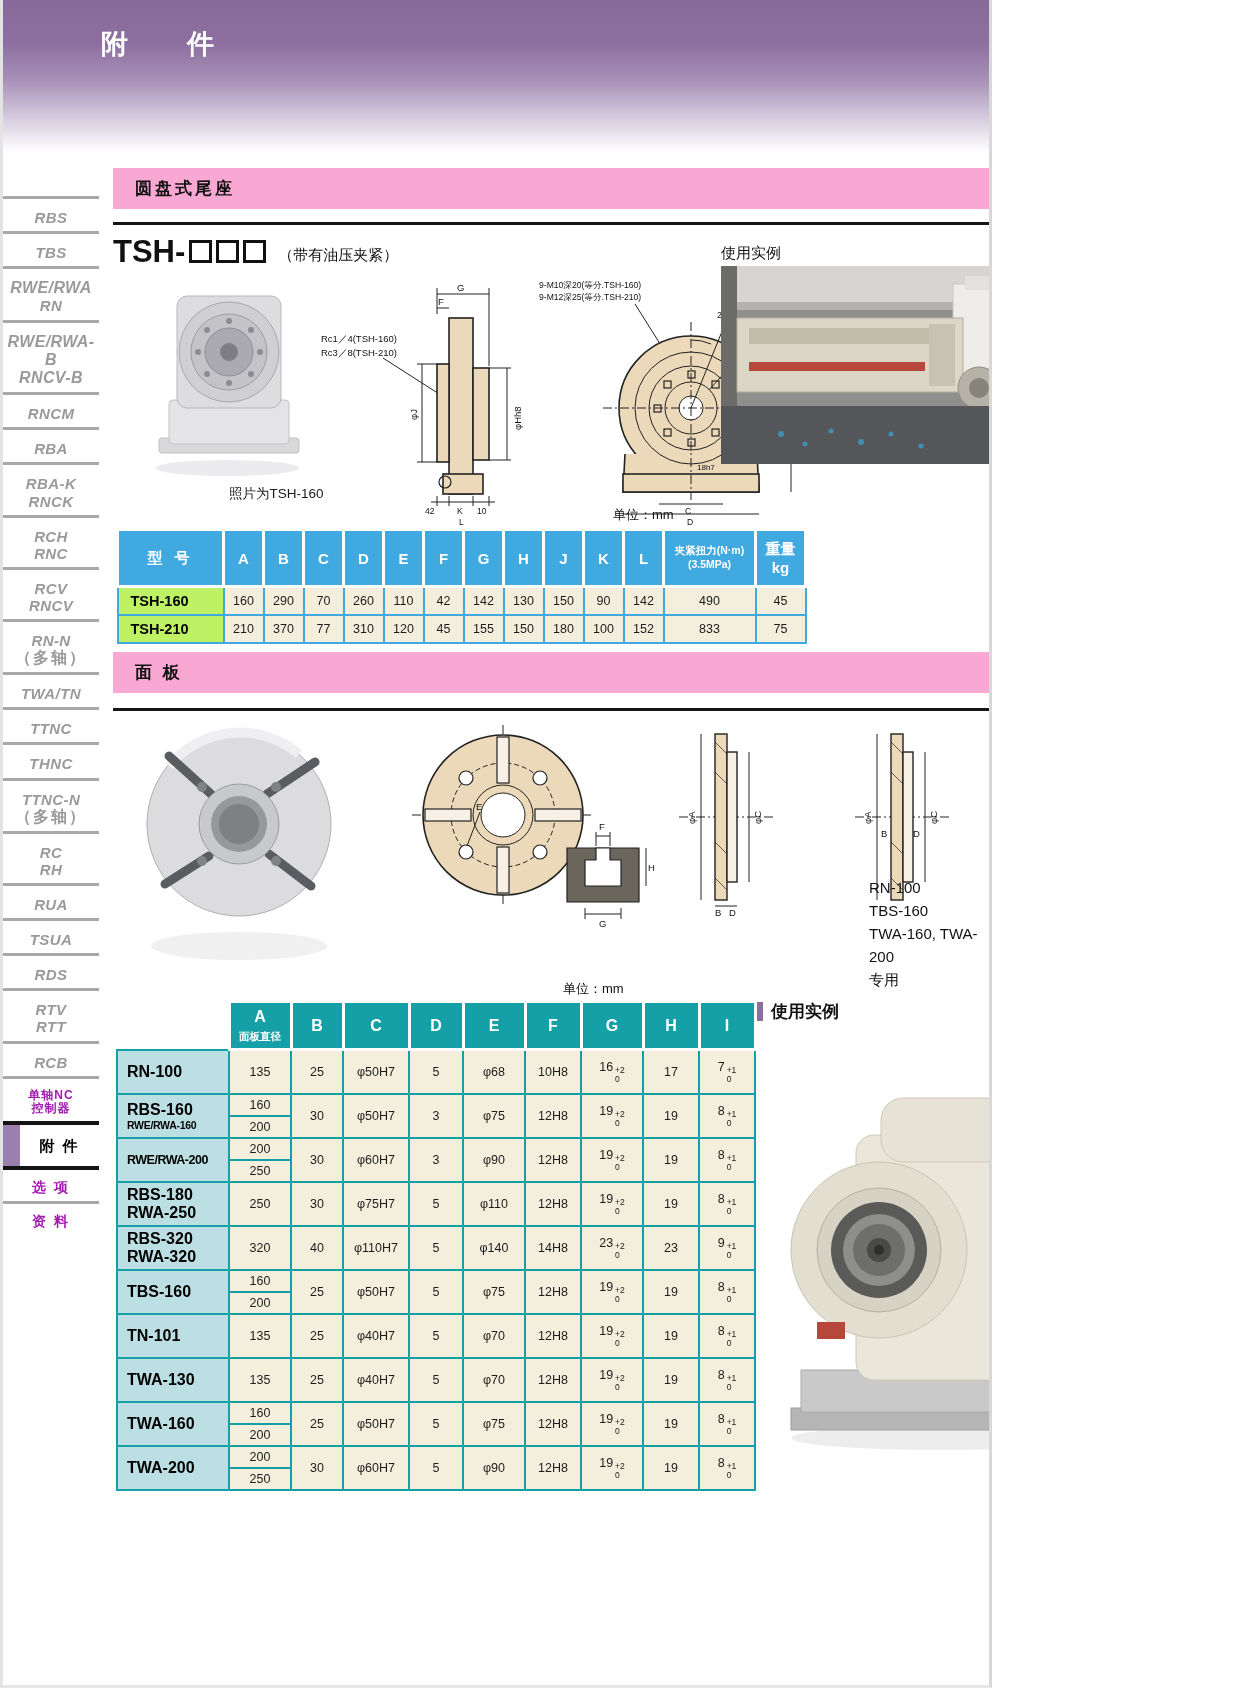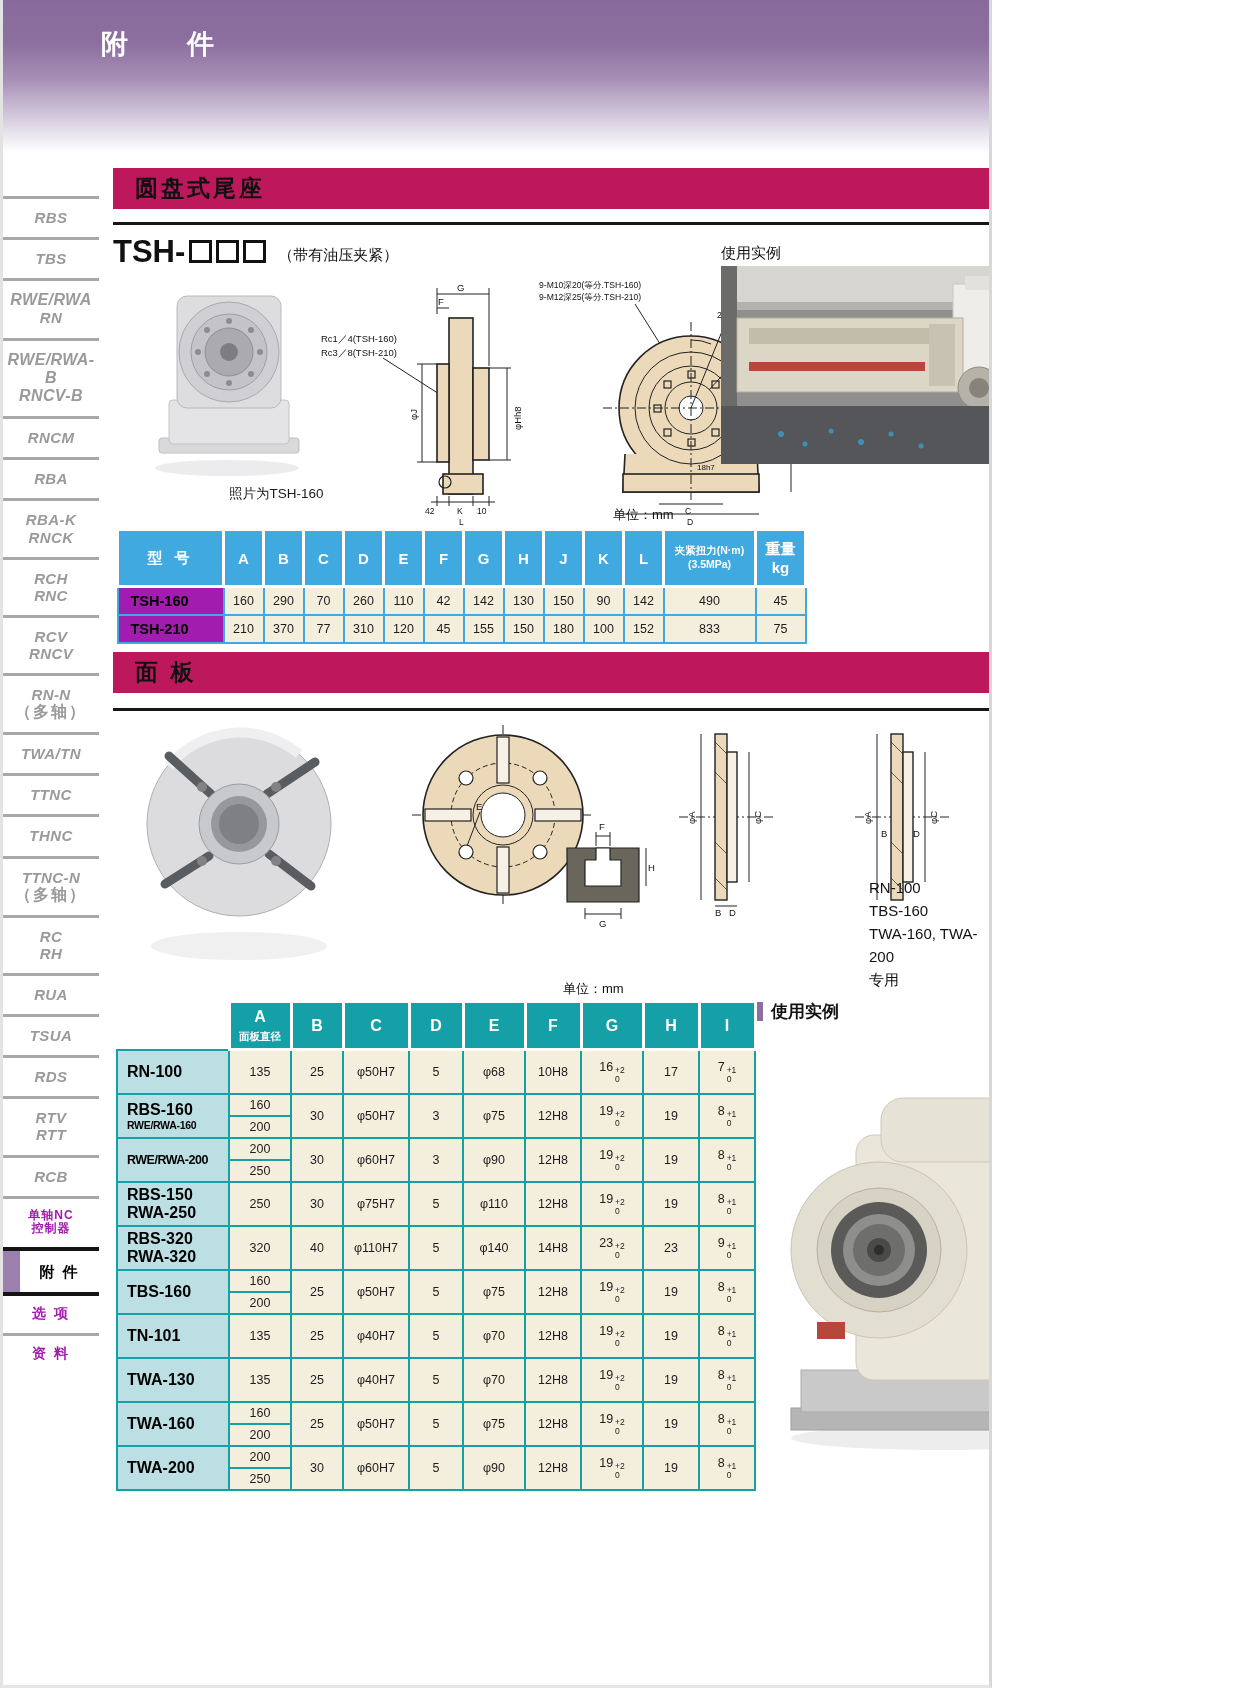--- a/index.html
+++ b/index.html
@@ -11,54 +11,54 @@
 
 
 .banner{position:absolute;left:0;top:0;width:1134px;height:152px;
   background:linear-gradient(180deg,#88699b 0%,#8c6f9f 28%,#a68fb6 52%,#cfc3d9 74%,#ffffff 100%);
   border-top-right-radius:56px}
 .banner-title{position:absolute;left:98px;top:26px;font-size:27px;font-weight:bold;color:#fff;letter-spacing:16px}
 
 
 .sidebar{position:absolute;left:0;top:196px;width:96px}
 .sb-item{border-top:3px solid #a8a8a8;text-align:center;color:#9a9a9a;font-weight:bold;font-style:italic;
-  padding:10px 2px 11px;font-size:15px;line-height:1.14;letter-spacing:.4px}
+  padding:10px 2px 5px;font-size:15px;line-height:1.14;letter-spacing:.4px}
 .sb-item .small{font-size:16px}
 .sb-item .cjk-line{font-style:normal;letter-spacing:2px}
 .sb-item.cjk{font-style:normal;font-weight:bold;font-size:14px;letter-spacing:4px;color:#a21caf}
 .sb-item.cjk .small{font-size:12px;letter-spacing:1px}
 .sb-item.active{border-top:4px solid #141414;border-bottom:4px solid #141414;color:#000;font-weight:bold;
   padding:12px 2px 12px 19px;position:relative;font-size:15px}
 .sb-item.active::before{content:"";position:absolute;left:0;top:0;bottom:0;width:17px;background:#9b7fae}
 .sb-item.active + .sb-item{border-top:none}
 
 
-.bar{position:absolute;left:110px;width:1018px;height:41px;background:#be185d;display:flex;align-items:center;
-  padding-left:22px;font-size:23px;font-weight:bold;color:#101010;letter-spacing:3px}
+.bar{position:absolute;left:110px;width:1018px;height:41px;background:#f9a8d4;display:flex;align-items:center;
+  padding-left:22px;font-size:17px;font-weight:bold;color:#101010;letter-spacing:3px}
 .hline{position:absolute;left:110px;width:1018px;height:3px;background:#161616}
 
 
 .model-heading{display:flex;align-items:flex-start}
 .model-prefix{font-size:31px;font-weight:bold;line-height:30px}
 .mbox{width:23px;height:23px;border:3px solid #111;margin-left:4px;margin-top:3px}
 .model-note{font-size:15px;margin-left:12px;margin-top:9px}
 .caption{font-size:13.5px;color:#1a1a1a}
 .unit{font-size:13px;color:#111;text-align:left}
 .label15{font-size:15px;color:#111}
 .example2{font-size:17px;font-weight:bold;color:#111;display:flex;align-items:center}
 .example2 .pbar{width:6px;height:19px;background:#8b6fa0;margin-right:8px}
 .notes div{font-size:15px;line-height:23px;color:#111}
 
 
 table{border-collapse:collapse;table-layout:fixed}
 .t1 th{background:#3fa9e0;color:#fff;border:3px solid #fff;font-size:15px;font-weight:bold;padding:9px 0}
 .t1 th.first{letter-spacing:4px}
 .t1 th.two-line{font-size:10.5px;line-height:1.3;padding:3px 0}
 .t1 td{background:#f4eedc;border:2px solid #3fa9e0;font-size:12.5px;text-align:center;padding:5px 1px;color:#1c1c1c}
-.t1 td.model{background:#a21caf;font-weight:bold;font-size:14.5px;text-align:left;padding-left:12px;color:#000;font-style:normal}
+.t1 td.model{background:#bef264;font-weight:bold;font-size:14.5px;text-align:left;padding-left:12px;color:#000;font-style:normal}
 
 
 .t2 th{background:#14a0a6;color:#fff;border:3px solid #fff;font-weight:bold;font-size:16px;padding:4px 0;height:48px}
 .t2 th.blank{background:#fff;border:none}
 .t2 th .hdr-sub{font-size:10.5px;font-weight:bold;letter-spacing:0}
 .t2 td{background:#f4eedc;border:2px solid #14a0a6;text-align:center;font-size:12.5px;color:#1c1c1c;padding:0 2px}
 .t2 td.model{background:#bcdfe3;font-weight:bold;font-size:16px;text-align:left;padding-left:9px;color:#000}
 .t2 td.model .m-small{font-size:10.5px;letter-spacing:-.3px}
 .t2 td.model .m-narrow{font-size:12.5px;letter-spacing:-.5px}
 .t2 tbody tr{height:22px}
@@ -582,21 +582,21 @@
           <td rowspan="2">8<span class="tol">
               <span>+1</span>
               <span>0</span>
             </span></td>
         </tr>
         <tr>
           <td>250</td>
         </tr>
         <tr>
           <td class="model" rowspan="2">
-            <div>RBS-150</div>
+            <div>RBS-180</div>
             <div>RWA-250</div>
           </td>
           <td rowspan="2">250</td>
           <td rowspan="2">30</td>
           <td rowspan="2">φ75H7</td>
           <td rowspan="2">5</td>
           <td rowspan="2">φ110</td>
           <td rowspan="2">12H8</td>
           <td rowspan="2">19<span class="tol">
               <span>+2</span>

